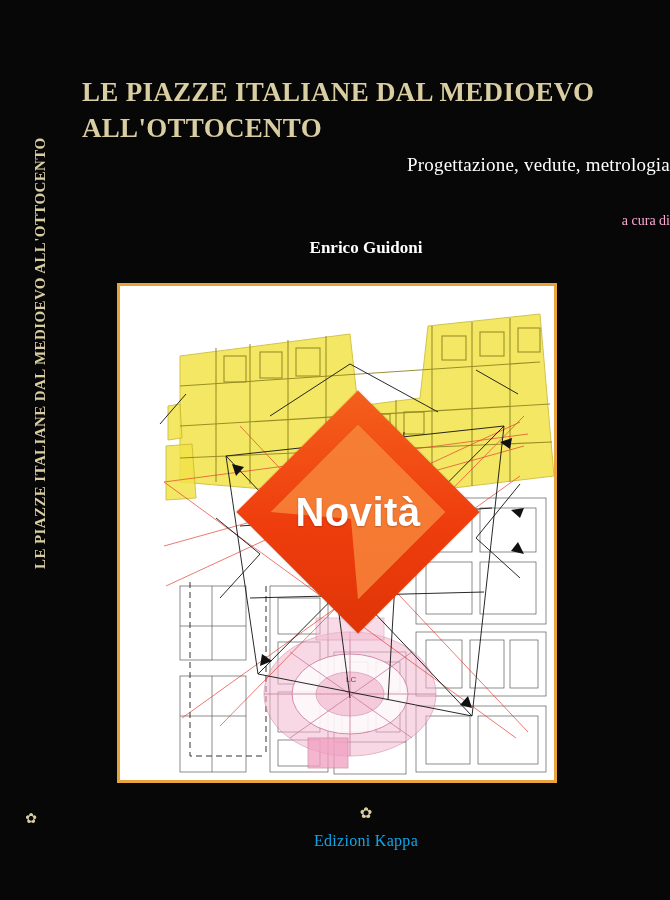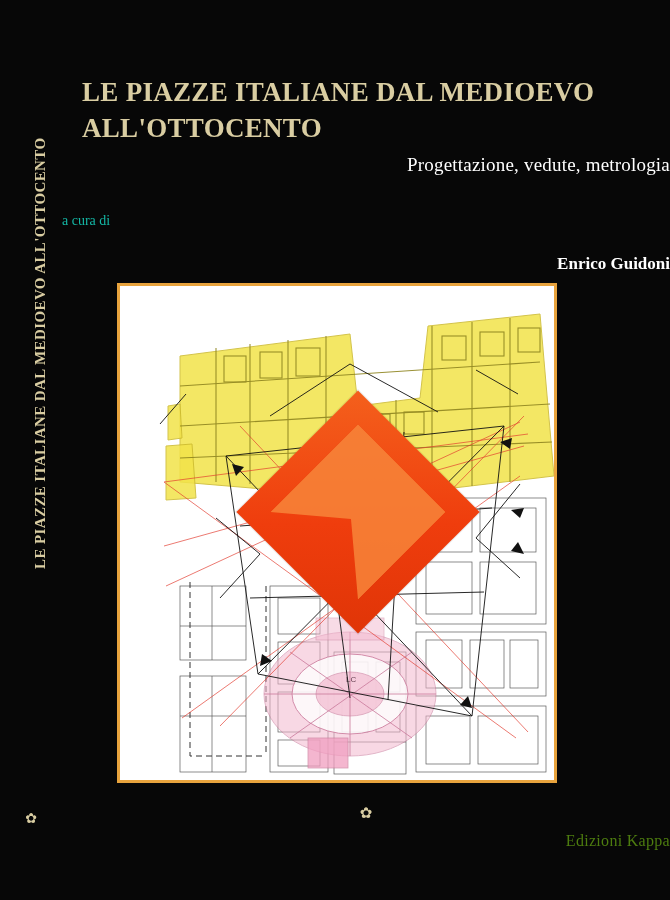--- a/index.html
+++ b/index.html
@@ -91,31 +91,31 @@
     color: #ffffff;
     font-family: "Liberation Serif", serif;
     font-size: 19px;
     letter-spacing: 0.2px;
   }
   .edited-by {
     position: absolute;
     left: 0;
     top: 213px;
     width: 608px;
-    text-align: left;
-    color: #14b8a6;
+    text-align: right;
+    color: #f9a8d4;
     font-family: "Liberation Serif", serif;
     font-size: 14px;
   }
   .editor-name {
     position: absolute;
     left: 0;
-    top: 254px;
-    width: 608px;
-    text-align: right;
+    top: 238px;
+    width: 608px;
+    text-align: center;
     color: #ffffff;
     font-family: "Liberation Serif", serif;
     font-weight: bold;
     font-size: 17px;
   }
 
   
   .plate {
     position: absolute;
     left: 55px;
@@ -184,22 +184,22 @@
     text-align: center;
     color: #d9cda2;
     font-size: 15px;
     line-height: 15px;
   }
   .publisher {
     position: absolute;
     left: 0;
     top: 832px;
     width: 608px;
-    text-align: right;
-    color: #4d7c0f;
+    text-align: center;
+    color: #0ea5e9;
     font-family: "Liberation Serif", serif;
     font-size: 16px;
     letter-spacing: 0.3px;
   }
 </style>
 </head>
 <body>
 
 <div id="cover">
 
@@ -340,19 +340,20 @@
             <path d="M112 178 l4 12 l8 -9 z"></path>
             <path d="M404 222 l-13 2 l9 8 z"></path>
             <path d="M404 268 l-13 -3 l7 -9 z"></path>
           </g>
         </svg>
       </div>
 
       <div class="novita-badge">
         <div class="novita-arrow"></div>
       </div>
+      <div class="novita-text">Novità</div>
     </div>
 
     <div class="pub-ornament">✿</div>
 
     <div class="publisher">Edizioni Kappa</div>
   </div>
 </div>
 
 </body></html>

